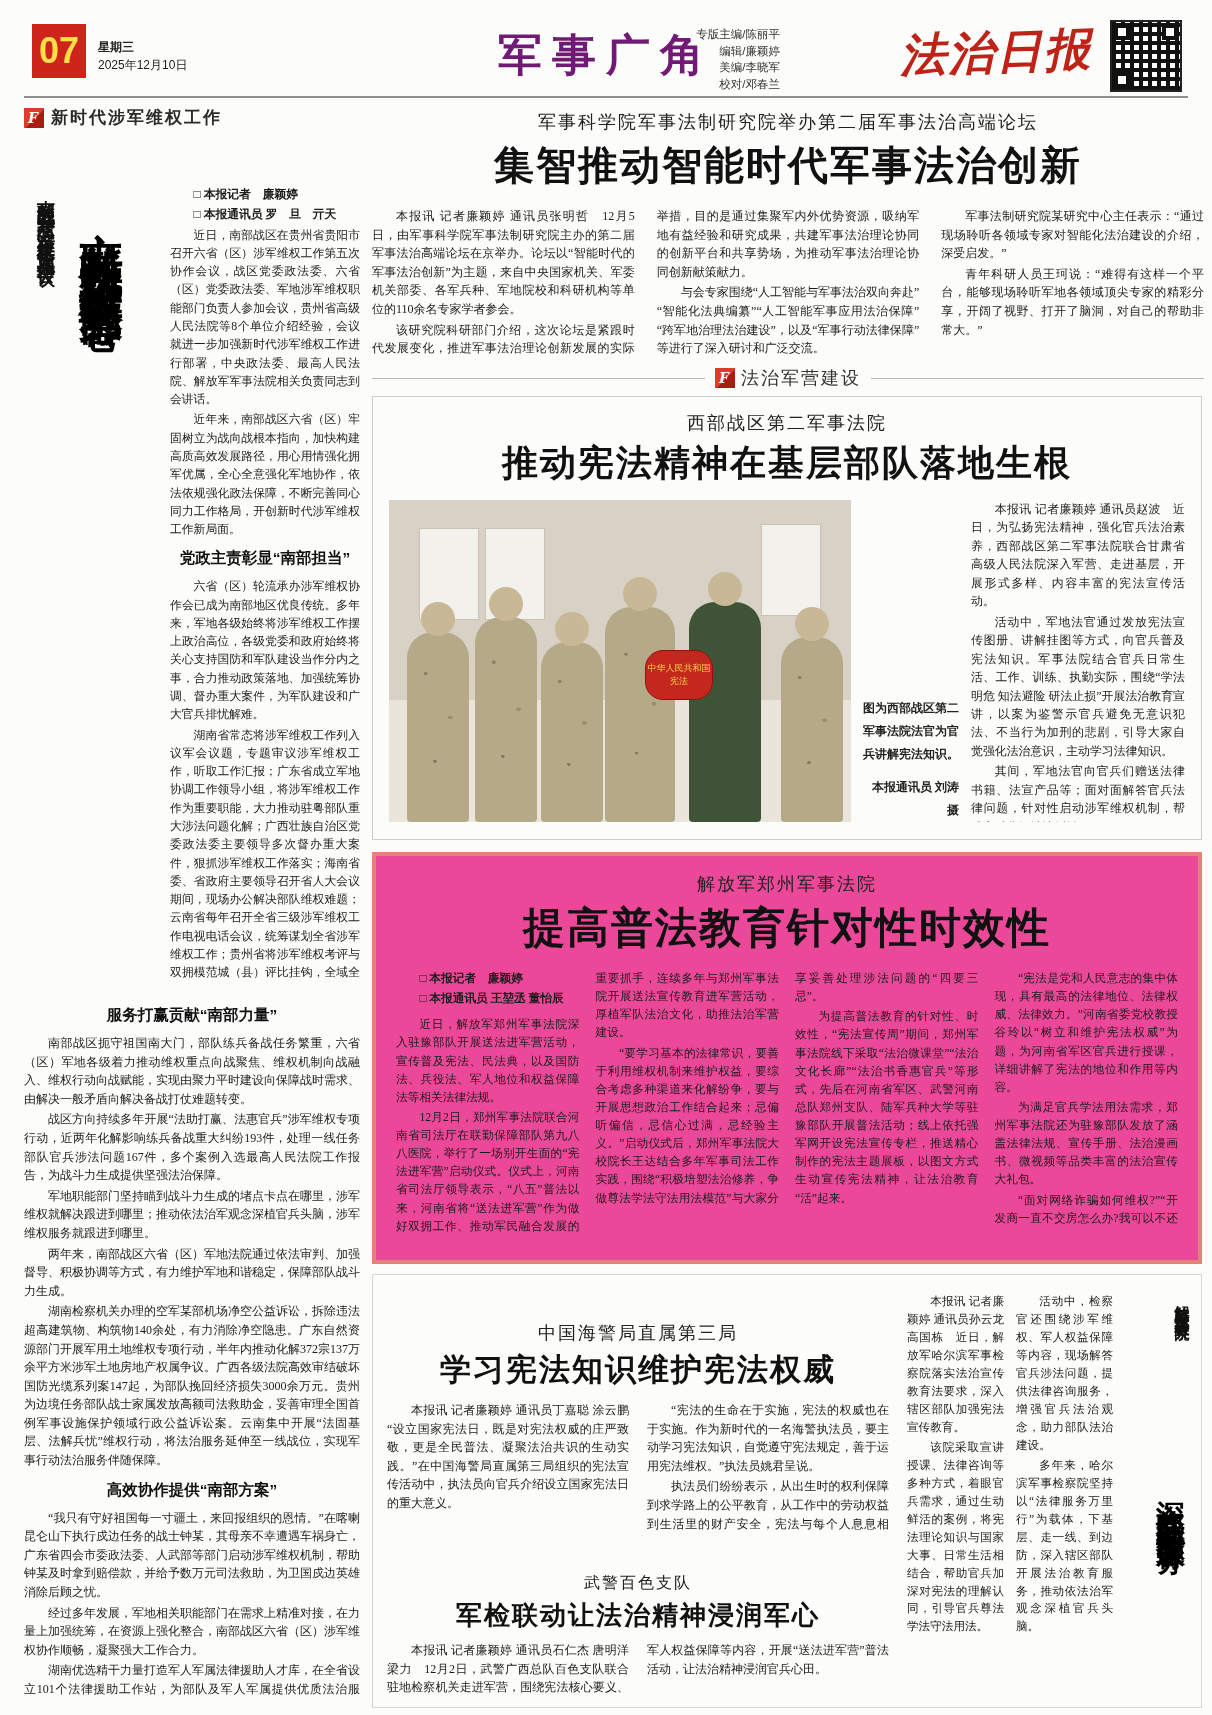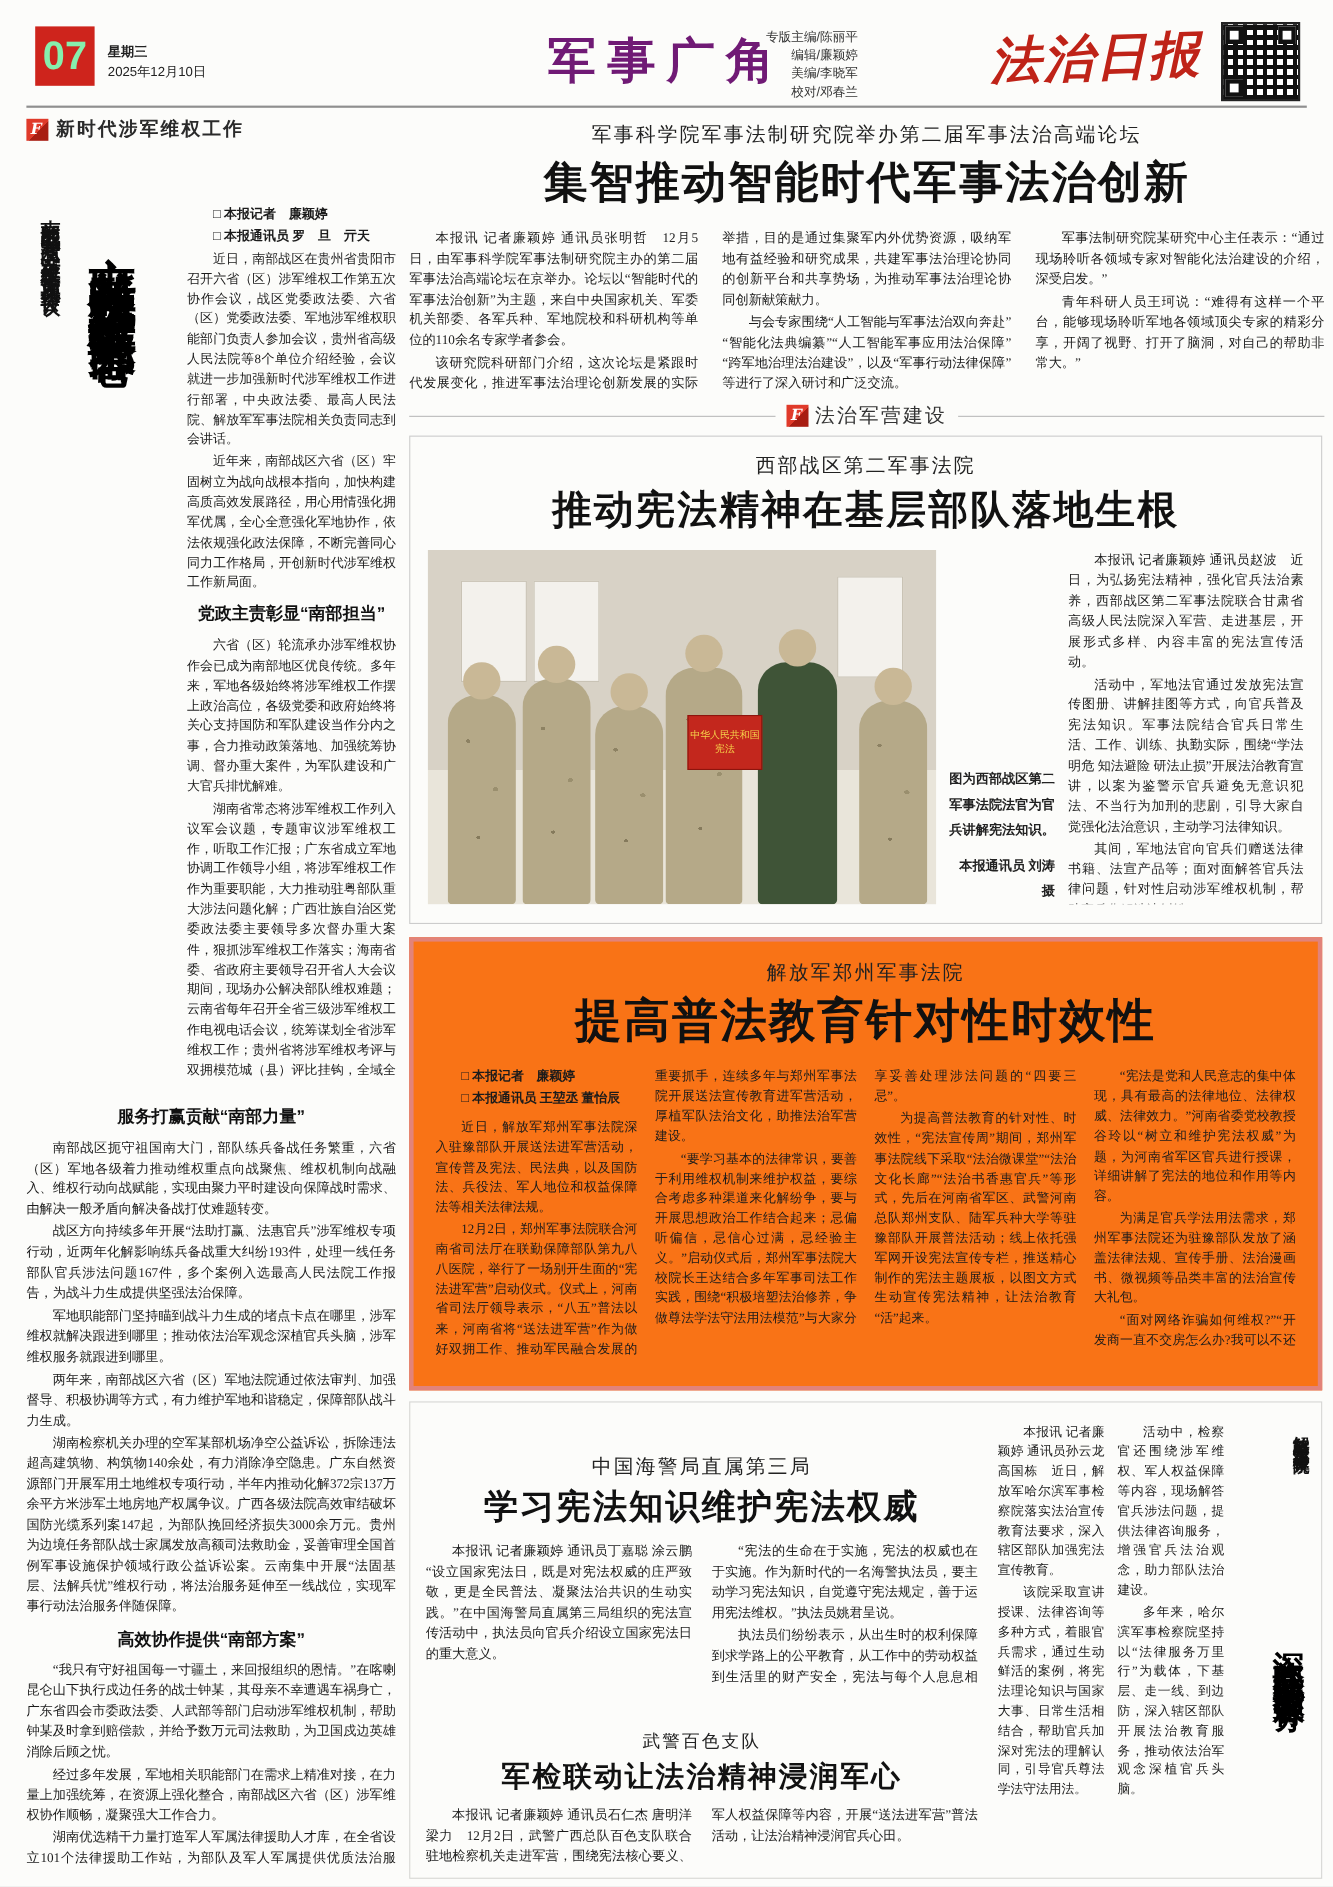--- a/index.html
+++ b/index.html
@@ -1,21 +1,21 @@
 <!DOCTYPE html>
 <html lang="zh"><head>
 <meta charset="utf-8">
 <style>
   html,body{margin:0;padding:0;background:#e8e8e6;}
   #page{position:relative;width:1212px;height:1715px;margin:0 auto;background:#fcfcfa;
         font-family:"Liberation Sans","DejaVu Sans",sans-serif;color:#1c1c1c;overflow:hidden;}
 
   
   .header{position:absolute;left:24px;top:12px;width:1164px;height:80px;}
-  .pagenum{position:absolute;left:8px;top:12px;width:54px;height:54px;background:#ce241c;color:#86efac;
+  .pagenum{position:absolute;left:8px;top:12px;width:54px;height:54px;background:#ce241c;color:#fde047;
            display:flex;align-items:center;justify-content:center;font-size:36px;font-weight:bold;}
   .dateblock{position:absolute;left:74px;top:26px;font-size:12px;line-height:1.5;color:#222;font-weight:bold;}
   .dateblock .d2{font-weight:normal;}
   .section-title{position:absolute;left:50%;top:14px;transform:translateX(-50%);
                  font-size:44px;font-weight:900;color:#701a75;letter-spacing:10px;white-space:nowrap;}
   .credits{position:absolute;right:408px;top:14px;font-size:11.5px;line-height:1.45;text-align:right;color:#333;}
   .masthead{position:absolute;right:96px;top:10px;font-family:"DejaVu Serif","Liberation Serif",serif;
             font-style:italic;font-weight:bold;font-size:46px;color:#bf2318;transform:rotate(-2deg);
             letter-spacing:2px;white-space:nowrap;}
   .qr{position:absolute;right:6px;top:8px;width:68px;height:68px;background:#fff;border:2px solid #222;
@@ -82,21 +82,21 @@
   .redbook{position:absolute;width:66px;height:48px;background:#c3271d;border:1px solid #8e140d;
            display:flex;align-items:center;justify-content:center;color:#f6d34a;font-size:9px;text-align:center;}
   .caption-col{width:96px;flex:none;align-self:flex-end;font-family:"Liberation Serif","DejaVu Serif",serif;
                font-size:12px;font-weight:bold;line-height:1.9;color:#222;text-align:justify;}
   .caption-credit{margin-top:11px;text-align:right;font-weight:bold;}
   .west-text{flex:1;height:322px;overflow:hidden;}
   .west-text p.body{font-size:11.9px;}
 
   
   .article-zz{position:absolute;left:372px;top:852px;width:830px;height:412px;border:4px solid #e2837a;
-              box-sizing:border-box;padding:16px 20px;overflow:hidden;background:#f97316;}
+              box-sizing:border-box;padding:16px 20px;overflow:hidden;background:#ec4899;}
   .article-zz .headline{font-size:42px;}
   .zz-body{margin-top:14px;height:266px;column-count:4;column-gap:16px;overflow:hidden;}
   .zz-body p.body{font-size:11.7px;}
   .zz-byl{margin-bottom:8px;}
 
   
   .bottom-box{position:absolute;left:372px;top:1274px;width:830px;height:434px;border:1px solid #d6d6d4;
               box-sizing:border-box;}
   .article-hj{position:absolute;left:14px;top:46px;width:502px;height:242px;overflow:hidden;}
   .article-hj .headline{font-size:31px;}
@@ -201,21 +201,21 @@
       <div class="photo">
         <div class="poster" style="left:30px;"></div>
         <div class="poster" style="left:96px;"></div>
         <div class="poster" style="left:372px;top:24px;"></div>
         <div class="soldier" style="left:18px;height:190px;"></div>
         <div class="soldier" style="left:86px;height:205px;"></div>
         <div class="soldier" style="left:152px;height:180px;"></div>
         <div class="soldier" style="left:216px;height:215px;width:70px;"></div>
         <div class="soldier green" style="left:300px;height:220px;width:72px;"></div>
         <div class="soldier" style="left:392px;height:185px;"></div>
-        <div class="redbook" style="left:236px;top:150px;">中华人民共和国宪法</div>
+        <div class="redbook" style="left:256px;top:150px;border-radius:18px;">中华人民共和国宪法</div>
       </div>
       <div class="caption-col">
         <span>图为西部战区第二军事法院法官为官兵讲解宪法知识。</span>
         <div class="caption-credit">本报通讯员 刘涛 摄</div>
       </div>
       <div class="west-text">
         <p class="body">本报讯 记者廉颖婷 通讯员赵波　近日，为弘扬宪法精神，强化官兵法治素养，西部战区第二军事法院联合甘肃省高级人民法院深入军营、走进基层，开展形式多样、内容丰富的宪法宣传活动。</p>
         <p class="body">活动中，军地法官通过发放宪法宣传图册、讲解挂图等方式，向官兵普及宪法知识。军事法院结合官兵日常生活、工作、训练、执勤实际，围绕“学法明危 知法避险 研法止损”开展法治教育宣讲，以案为鉴警示官兵避免无意识犯法、不当行为加刑的悲剧，引导大家自觉强化法治意识，主动学习法律知识。</p>
         <p class="body">其间，军地法官向官兵们赠送法律书籍、法宣产品等；面对面解答官兵法律问题，针对性启动涉军维权机制，帮助官兵化解涉法纠纷。</p>
 

